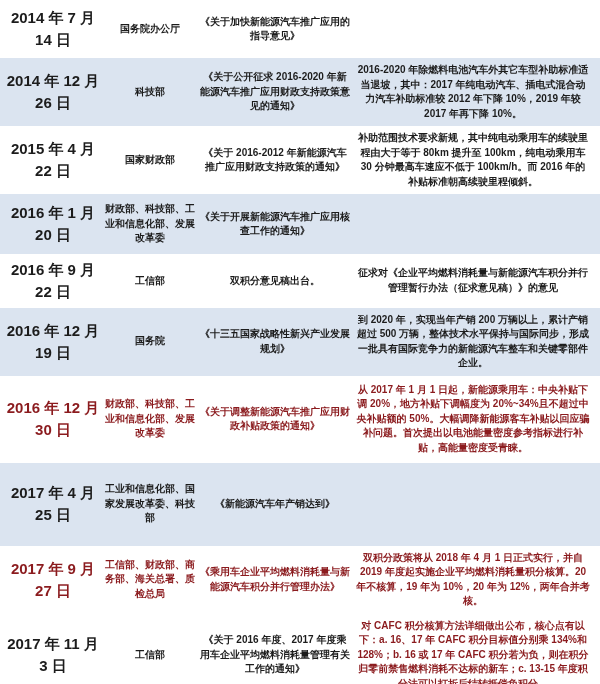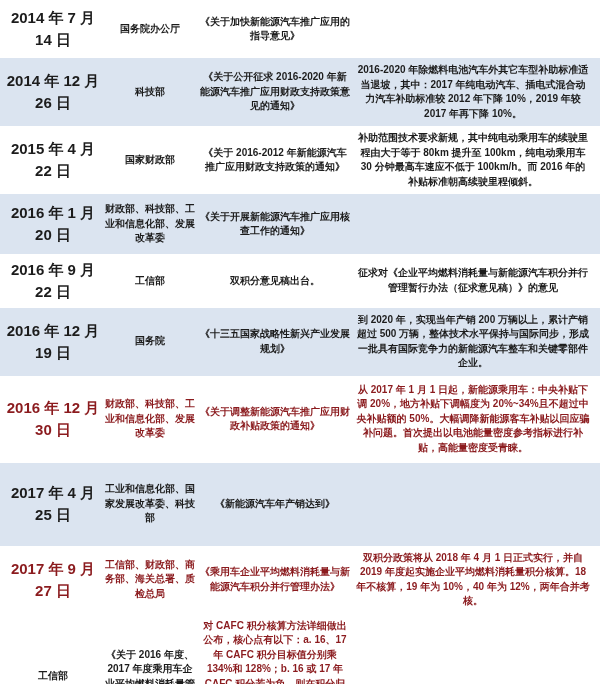--- a/index.html
+++ b/index.html
@@ -111,22 +111,24 @@
 25 日</div>
     <div class="cell">工业和信息化部、国家发展改革委、科技部</div>
     <div class="cell">《新能源汽车年产销达到》</div>
   </div>
 
   <div class="row hl" style="min-height:67px">
     <div class="cell date-cell">2017 年 9 月
 27 日</div>
     <div class="cell">工信部、财政部、商务部、海关总署、质检总局</div>
     <div class="cell">《乘用车企业平均燃料消耗量与新能源汽车积分并行管理办法》</div>
-    <div class="cell content-cell">双积分政策将从 2018 年 4 月 1 日正式实行，并自 2019 年度起实施企业平均燃料消耗量积分核算。18 年不核算，19 年为 10%，40 年为 12%，两年合并考核。</div>
+    <div class="cell content-cell">双积分政策将从 2018 年 4 月 1 日正式实行，并自 2019 年度起实施企业平均燃料消耗量积分核算。20 年不核算，19 年为 10%，20 年为 12%，两年合并考核。</div>
   </div>
 
   <div class="row" style="min-height:53px">
+    <div class="cell date-cell">2017 年 11 月
+3 日</div>
     <div class="cell">工信部</div>
     <div class="cell">《关于 2016 年度、2017 年度乘用车企业平均燃料消耗量管理有关工作的通知》</div>
     <div class="cell content-cell hl">对 CAFC 积分核算方法详细做出公布，核心点有以下：a. 16、17 年 CAFC 积分目标值分别乘 134%和 128%；b. 16 或 17 年 CAFC 积分若为负，则在积分归零前禁售燃料消耗不达标的新车；c. 13-15 年度积分法可以打折后结转抵偿负积分。</div>
   </div>
 
 </div>
 
 </body></html>

